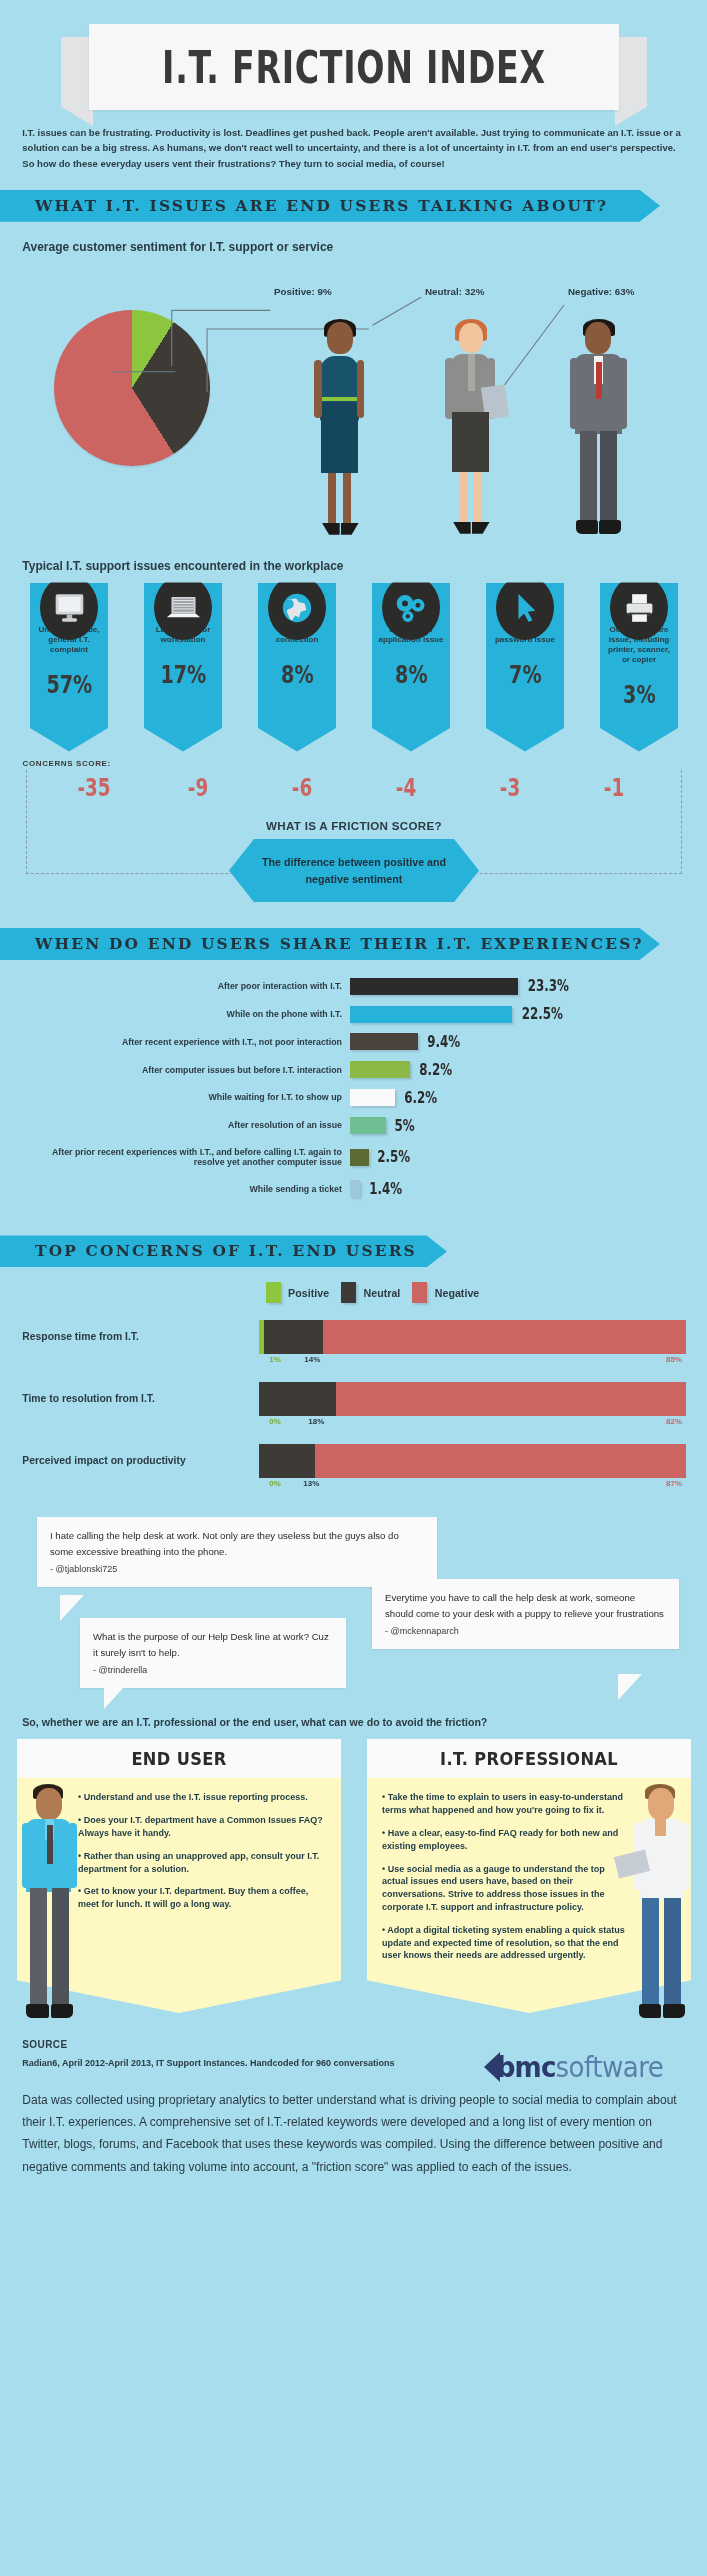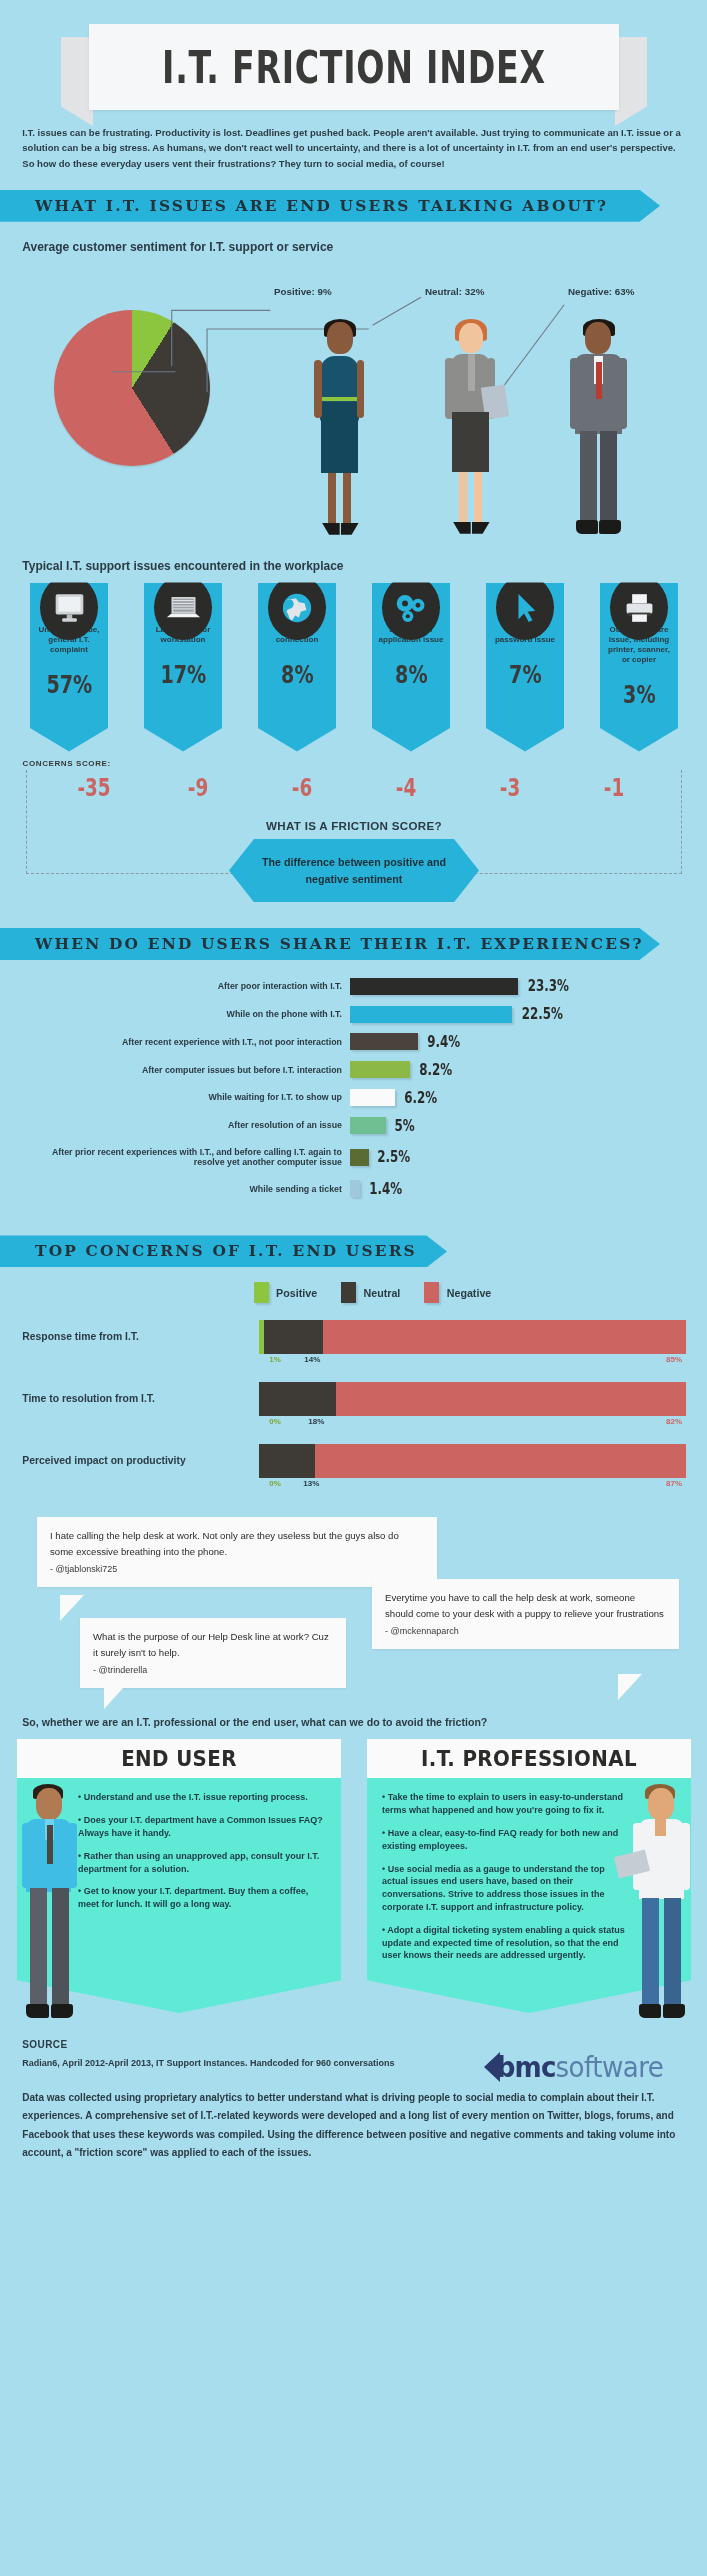--- a/index.html
+++ b/index.html
@@ -141,21 +141,21 @@
     font-size: 8.8px; font-weight: bold; color: #2b3b43; line-height: 1.2;
   }
   .wbar { height: 17px; box-shadow: 1.9px 1.9px 1.9px rgba(0,0,0,.12); }
   .wval {
     margin-left: 6.5px;
     font-family: "DejaVu Sans Condensed", "Liberation Sans Narrow", "Liberation Sans", sans-serif;
     font-size: 15px; font-weight: bold; color: #2b2b29; transform: scaleX(.88);
   }
 
   
-  .legend { display: flex; justify-content: center; gap: 24px; margin: 15px 12px 17px; padding-left: 37px; text-align: right; }
+  .legend { display: flex; justify-content: center; gap: 12px; margin: 15px 12px 17px; padding-left: 37px; text-align: right; }
   .lg-item { display: flex; align-items: center; gap: 7.4px; }
   .lg-swatch { width: 15px; height: 20.5px; box-shadow: 1.9px 1.9px 1.9px rgba(0,0,0,.12); }
   .lg-text { font-size: 10.7px; font-weight: bold; color: #2b3b43; }
 
   .crow { margin: 0 22.3px 15px; position: relative; }
   .cflex { display: flex; align-items: center; }
   .clabel {
     width: 237px; padding-right: 9.3px;
     font-size: 10.4px; font-weight: bold; color: #2b3b43;
   }
@@ -174,37 +174,37 @@
   .bubble .handle { display: block; margin-top: 2.8px; font-size: 9px; color: #3a3a38; }
   .tail { position: absolute; width: 0; height: 0; }
 
   
   .advice-q { margin: 13px 22.3px 11.2px; font-size: 10.6px; font-weight: bold; color: #2b3b43; }
   .panels { display: flex; justify-content: space-between; margin: 0 17px; position: relative; }
   .panel { width: 324px; position: relative; }
   .panel-head {
     background: #fafafa; height: 39px; display: flex; align-items: center; justify-content: center;
     font-family: "DejaVu Sans Condensed", "Liberation Sans Narrow", "Liberation Sans", sans-serif;
-    font-size: 22px; font-weight: bold; color: #2b2b29; letter-spacing: 0.4px; transform: scaleX(1);
+    font-size: 18px; font-weight: bold; color: #2b2b29; letter-spacing: 0.4px; transform: scaleX(1);
   }
   .panel-body {
-    background: #5eead4; padding: 13px 15px 28px 61px; min-height: 235px;
+    background: #fef9c3; padding: 13px 15px 28px 61px; min-height: 235px;
     clip-path: polygon(0 0, 100% 0, 100% 86%, 50% 100%, 0 86%);
   }
   .panel.right .panel-body { padding: 13px 61px 28px 15px; }
   .panel-body li {
     list-style: none; font-size: 9px; line-height: 1.42; font-weight: bold;
     color: #1c3a47; margin-bottom: 10.2px;
   }
 
   
   .footer { margin: 26px 22.3px 0; }
   .src-title { font-size: 10px; font-weight: bold; color: #2b3b43; letter-spacing: 0.4px; }
   .src-line { font-size: 9px; font-weight: bold; color: #2b3b43; margin-top: 8.4px; }
-  .footnote { font-size: 10px; line-height: 1.85; color: #2b3b43; margin-top: 20.5px; font-weight: 700; }
+  .footnote { font-size: 12px; line-height: 1.85; color: #2b3b43; margin-top: 20.5px; font-weight: 400; }
   .logo-wrap { position: absolute; right: 22.3px; top: 11.2px; display: flex; align-items: center; }
   .logo-mark {
     width: 0; height: 0; border-top: 15px solid transparent; border-bottom: 15px solid transparent;
     border-right: 16px solid #2b3b6e;
   }
   .logo-bmc {
     font-family: "DejaVu Sans Condensed", "Liberation Sans Narrow", "Liberation Sans", sans-serif;
     font-size: 29px; font-weight: bold; color: #2b3b6e; letter-spacing: -0.9px; margin-left: -2.8px;
   }
   .logo-soft {

